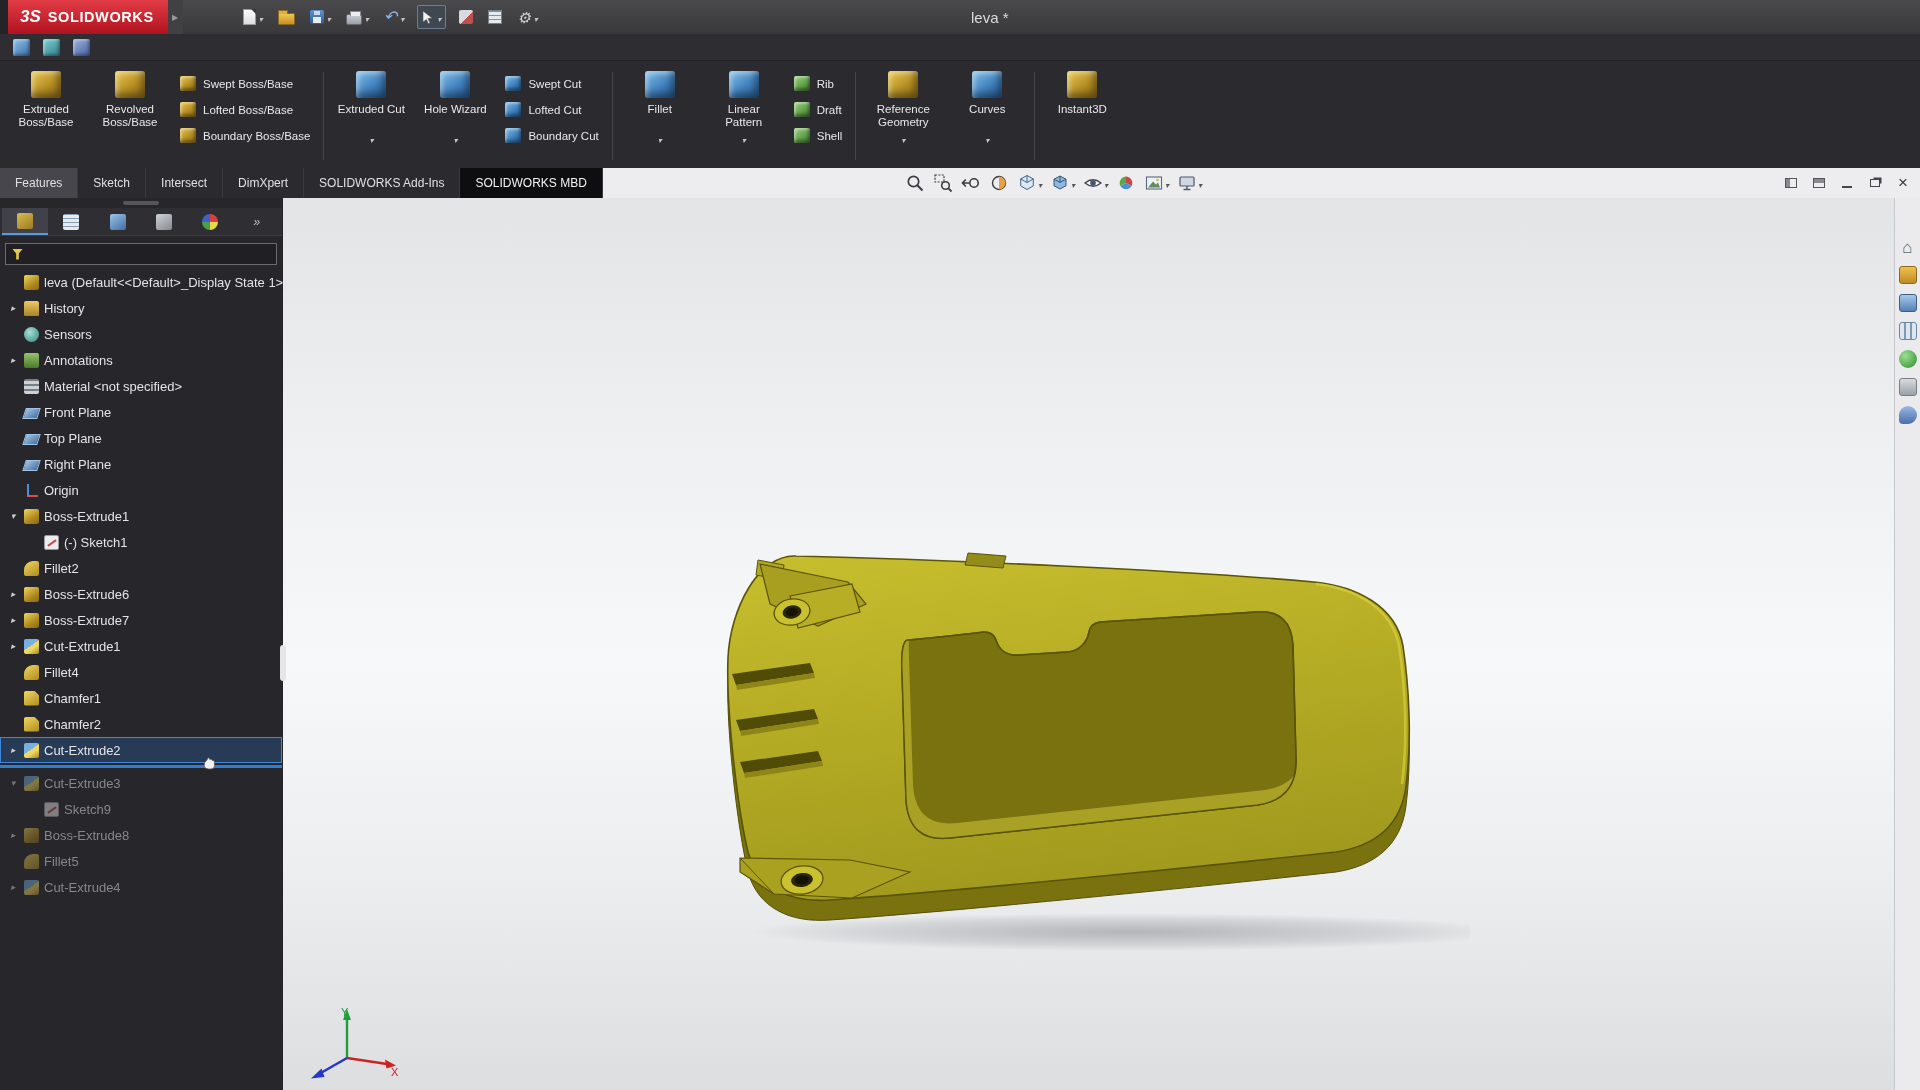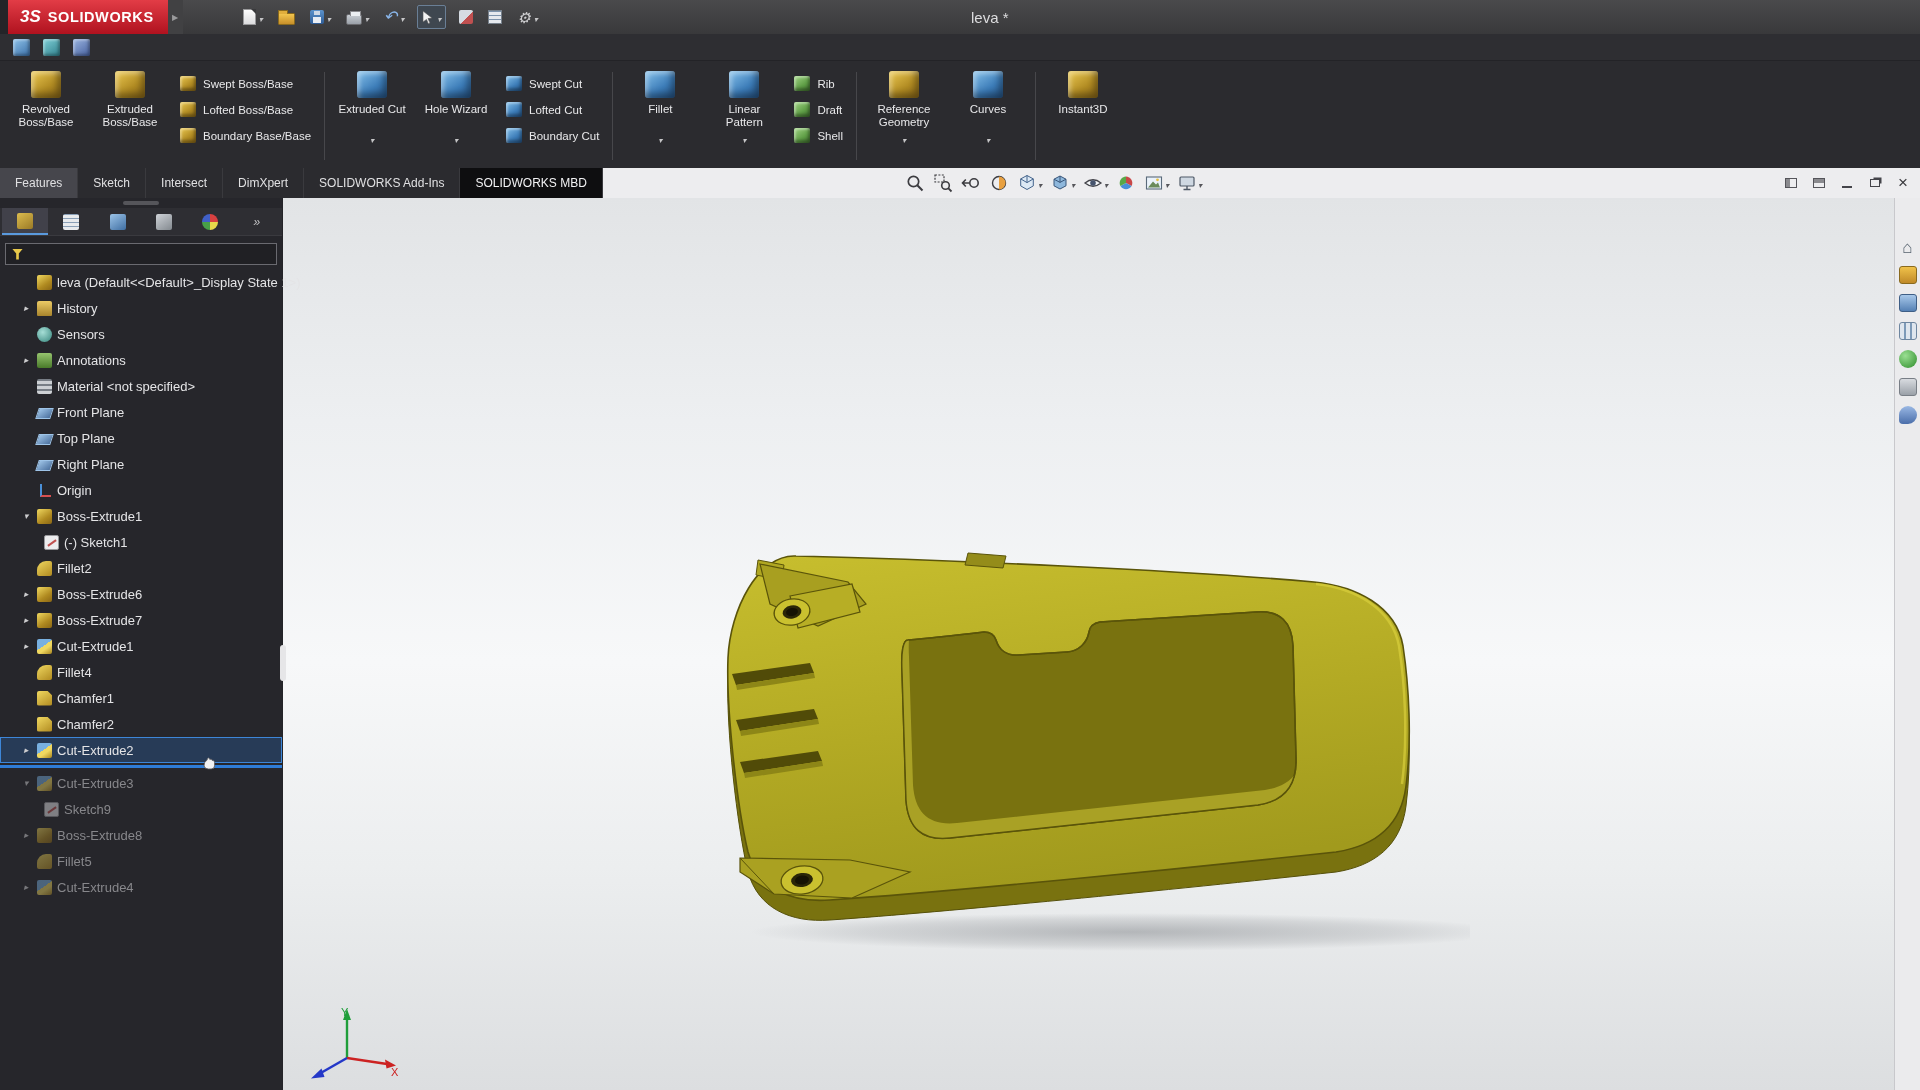--- a/index.html
+++ b/index.html
@@ -106,21 +106,21 @@
   .pt3{background:linear-gradient(145deg,#9cc4e8,#3f6ea2)}
   .pt4{background:linear-gradient(145deg,#cfd3d8,#83898f)}
   .pt5{border-radius:50%;background:conic-gradient(#d84040 0 25%,#e8d84a 0 50%,#48a048 0 75%,#4060c8 0)}
   .pchev{color:#c2c2c4;font-size:12px}
   .pchev::before{content:"»"}
   .filterrow{margin:7px 5px 4px;height:22px;border:1px solid #6a6a70;background:#202024;
     display:flex;align-items:center;padding:0 6px;gap:6px}
   .funnel{width:11px;height:11px;background:#e8c84a;
     clip-path:polygon(0 0,100% 0,62% 45%,62% 100%,38% 100%,38% 45%)}
   .tree{margin-top:2px}
-  .trow{display:flex;align-items:center;height:26px;padding-left:20px;gap:5px;position:relative}
+  .trow{display:flex;align-items:center;height:26px;padding-left:7px;gap:5px;position:relative}
   .trow.ind{padding-left:27px}
   .trow b{font-weight:normal;color:#e4e4e6;font-size:13px;white-space:nowrap}
   .ar{width:12px;flex:0 0 auto;text-align:center;font-size:9px;color:#cdcdcf}
   .ar.c::before{content:"▸"}
   .ar.e::before{content:"▾"}
   .tic{width:15px;height:15px;border-radius:2px;flex:0 0 auto}
   .ti-root{background:linear-gradient(145deg,#f0d860,#b08a20 60%,#8a6614)}
   .ti-hist{background:linear-gradient(#eccb66,#a8842c);border-radius:2px 2px 1px 1px}
   .ti-sens{border-radius:50%;background:radial-gradient(circle at 38% 35%,#a6ded6,#35857c)}
   .ti-ann{background:linear-gradient(#96c46e,#497a2a)}
@@ -240,39 +240,39 @@
 <div class="row2">
   <i class="r2i r2a"></i>
   <i class="r2i r2b"></i>
   <i class="r2i r2c"></i>
 </div>
 
 <div class="ribbon">
   <div class="rgroup">
     <div class="bb">
       <i class="ric gold"></i>
+      <span class="bl">Extruded Boss/Base</span>
+    </div>
+    <div class="bb">
+      <i class="ric gold"></i>
       <span class="bl">Revolved Boss/Base</span>
-    </div>
-    <div class="bb">
-      <i class="ric gold"></i>
-      <span class="bl">Extruded Boss/Base</span>
     </div>
   </div>
   <div class="rgroup stack">
     <div class="sb">
         <i class="ric16 gold"></i>
         <span>Swept Boss/Base</span>
       </div>
     <div class="sb">
         <i class="ric16 gold"></i>
         <span>Lofted Boss/Base</span>
       </div>
     <div class="sb">
         <i class="ric16 gold"></i>
-        <span>Boundary Base/Base</span>
+        <span>Boundary Boss/Base</span>
       </div>
   </div>
   <div class="rsep"></div>
   <div class="rgroup">
     <div class="bb">
       <i class="ric blue"></i>
       <span class="bl">Extruded Cut</span>
       <i class="bcaret"></i>
     </div>
     <div class="bb">

